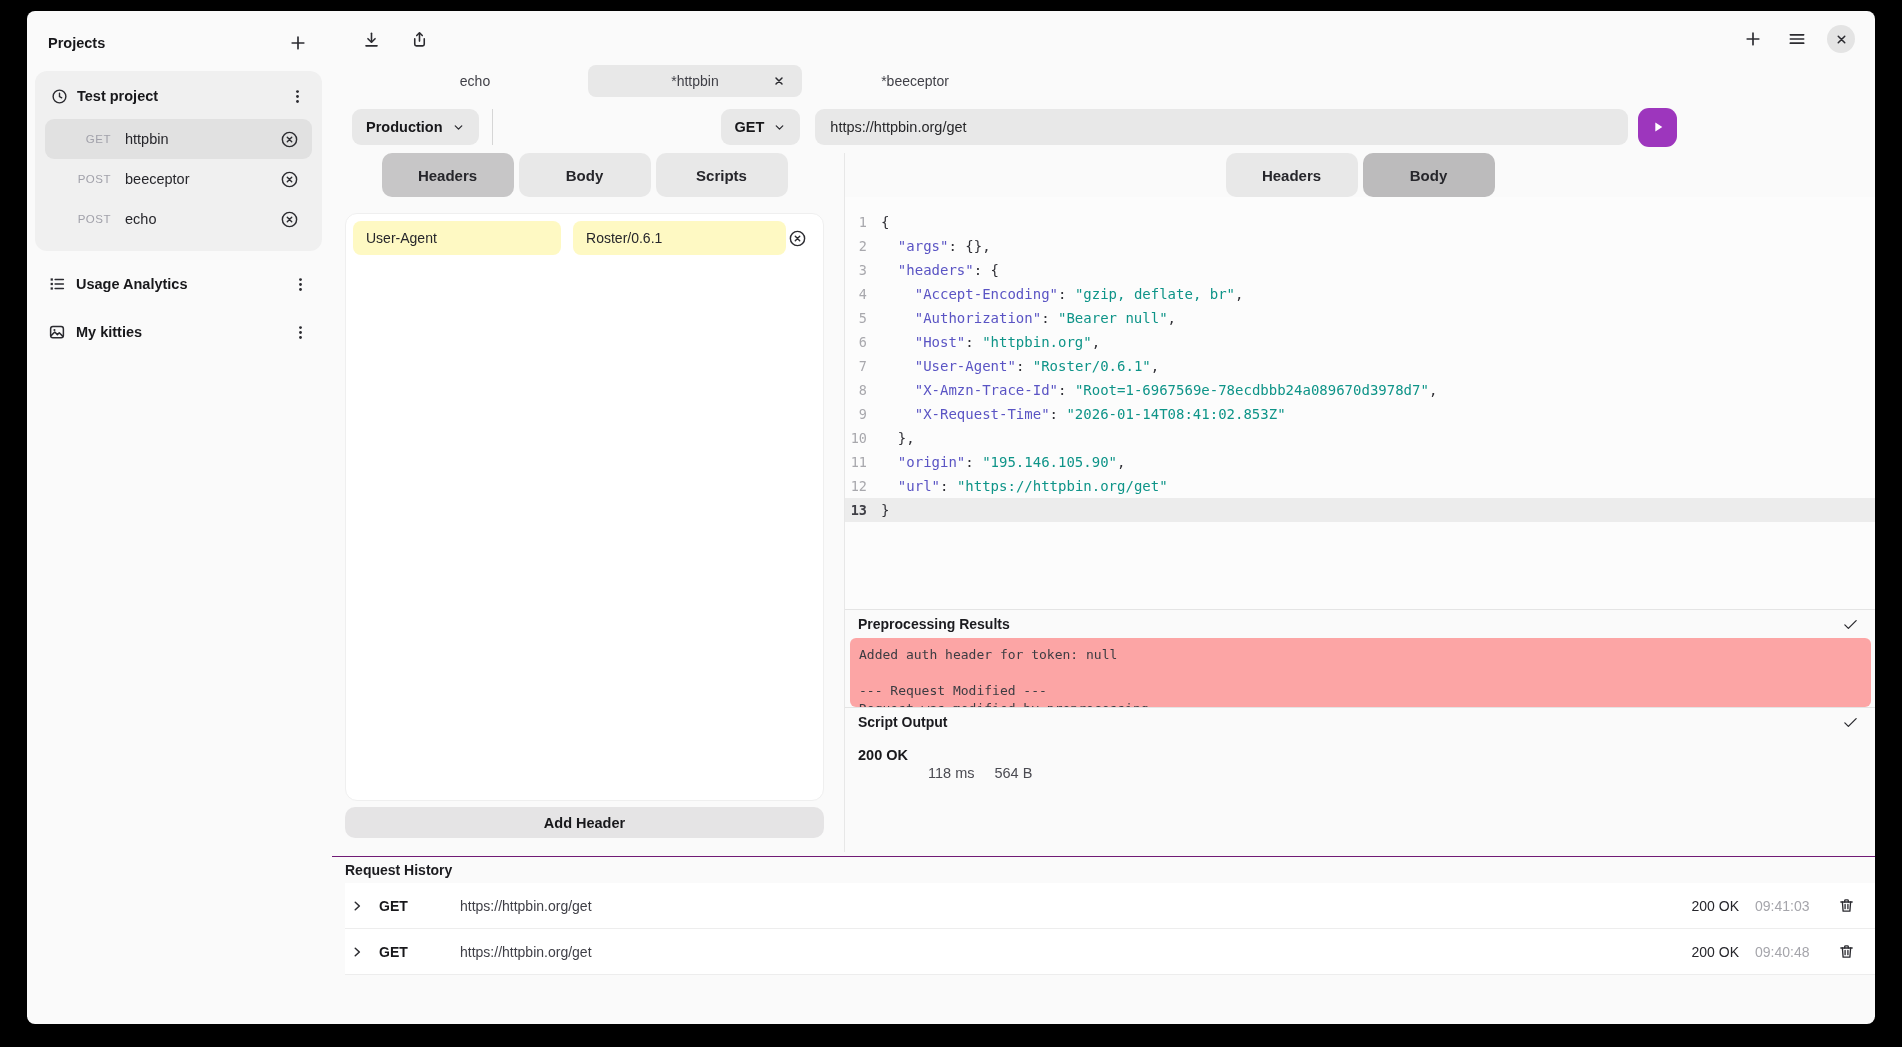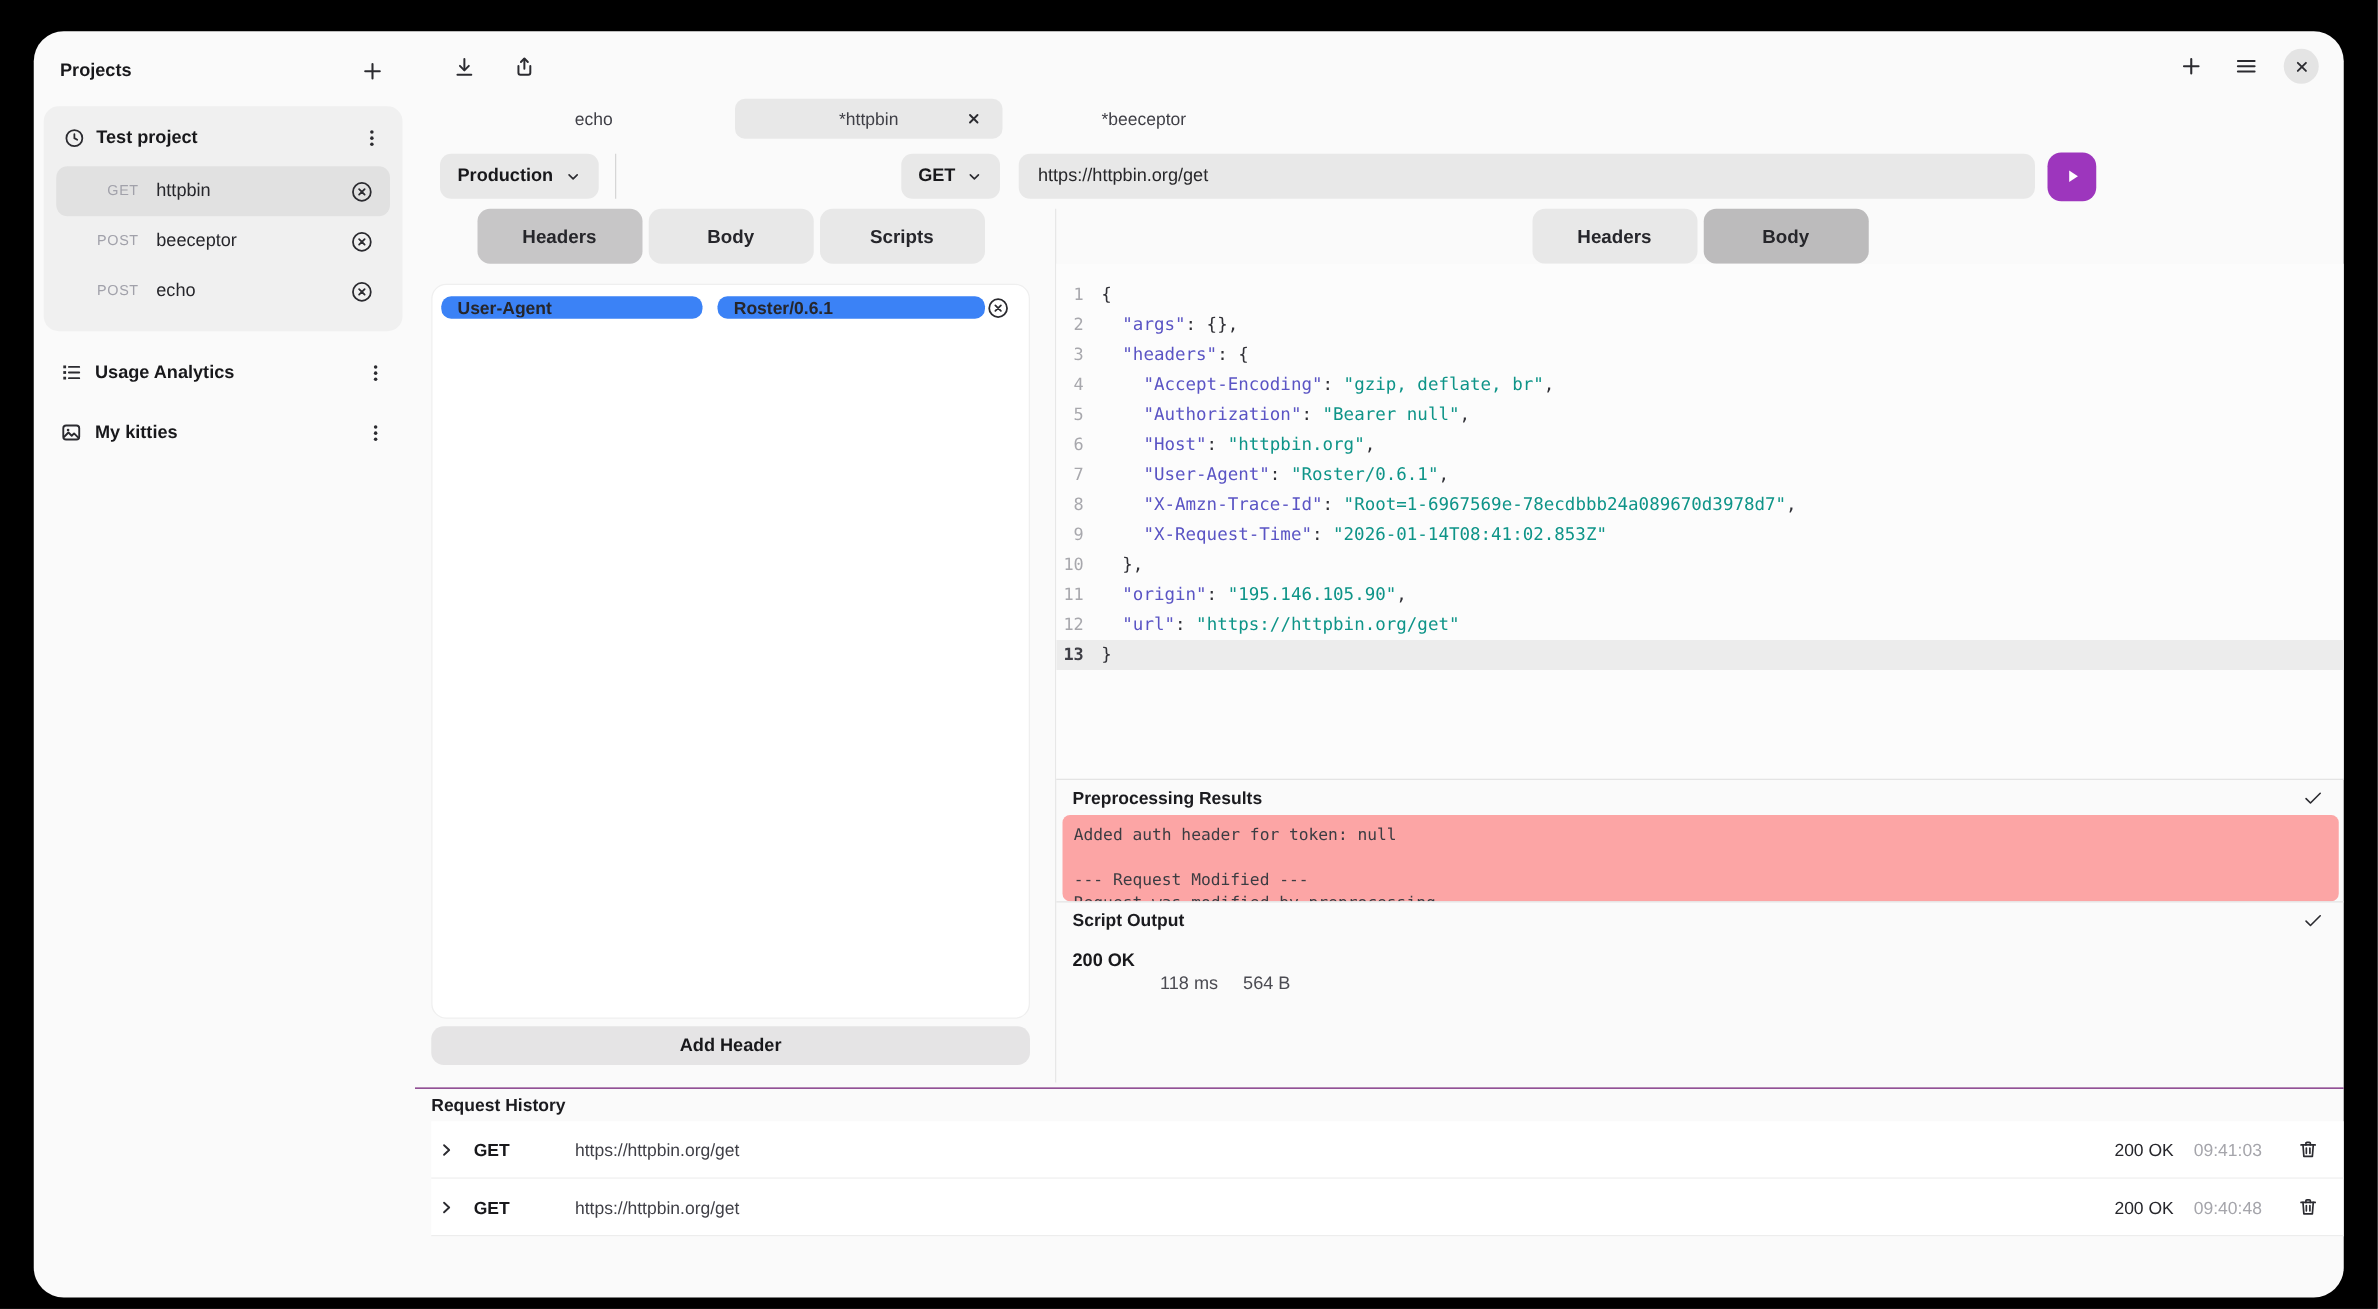--- a/index.html
+++ b/index.html
@@ -1,17 +1,17 @@
 <!DOCTYPE html>
 <html style="--accent: #9d36bd; --json-key: #5a54c4; --json-string: #0e9488;"><head>
 <meta charset="utf-8">
 <style>
   * { margin:0; padding:0; box-sizing:border-box; }
   html,body { width:1902px; height:1047px; background:#000; font-family:"Liberation Sans",sans-serif; -webkit-font-smoothing:antialiased; }
-  .window { position:absolute; left:27px; top:25px; width:1848px; height:1013px; background:#fafafa; border-radius:24px; overflow:hidden; display:flex; }
+  .window { position:absolute; left:27px; top:11px; width:1848px; height:1013px; background:#fafafa; border-radius:8px; overflow:hidden; display:flex; }
 
   svg { display:block; }
   .ic { color:#2b2b30; }
   button { background:none; border:none; cursor:pointer; font-family:inherit; padding:0; }
 
   
   .sidebar { width:305px; flex:none; padding-top:18px; }
   .sb-head { display:flex; align-items:center; justify-content:space-between; padding:0 20px 0 21px; height:28px; }
   .sb-title { font-size:14.5px; font-weight:bold; color:#18181b; }
   .group-card { margin:14px 10px 0 8px; background:#f0f0f0; border-radius:12px; padding:10px 10px 12px 10px; }
@@ -50,21 +50,21 @@
   .panels { height:699px; display:flex; }
   .panel-left { width:513px; flex:none; border-right:1px solid #e7e7e7; padding:0 20px 0 13px; display:flex; flex-direction:column; }
   .panel-right { flex:1; display:flex; flex-direction:column; min-width:0; }
   .ptabs { height:44px; display:flex; justify-content:center; gap:5px; flex:none; }
   .ptab { width:132px; height:44px; border-radius:10px; background:#e8e8e8; font-size:15px; font-weight:bold; color:#26262b; }
   .ptab.active-l { background:#c7c6c7; }
   .ptab.active-r { background:#bcbbbc; }
 
   .hdr-card { margin-top:16px; height:588px; background:#fff; border:1px solid #efefef; border-radius:12px; padding:7px; }
   .hdr-row { display:flex; align-items:center; }
-  .hdr-input { height:18px; background:#3b82f6; border:none; border-radius:8px; padding:0 13px; font-size:14px; color:#26262b; font-family:"Liberation Sans",sans-serif; outline:none;font-weight:bold; }
+  .hdr-input { height:34px; background:#fef9c3; border:none; border-radius:8px; padding:0 13px; font-size:14px; color:#26262b; font-family:"Liberation Sans",sans-serif; outline:none; }
   .hdr-key { width:209px; }
   .hdr-val { width:214px; margin-left:12px; }
   .hdr-remove { margin-left:auto; margin-right:8px; width:22px; height:22px; display:flex; align-items:center; justify-content:center; }
   .add-header { margin-top:6px; height:31px; background:#e5e4e5; border-radius:10px; font-size:14.5px; font-weight:bold; color:#18181b; width:100%; }
 
   .code-area { height:412px; flex:none; padding-top:13px; background:#fcfcfc; font-family:"DejaVu Sans Mono","Liberation Mono",monospace; font-size:14px; overflow:hidden; }
   .cl { display:flex; height:24px; line-height:24px; }
   .cl .ln { width:36px; flex:none; text-align:right; color:#a8a8ad; padding-right:14px; font-size:13.5px; }
   .cl.hl { background:#ececec; }
   .cl.hl .ln { color:#3f3f46; font-weight:bold; }

